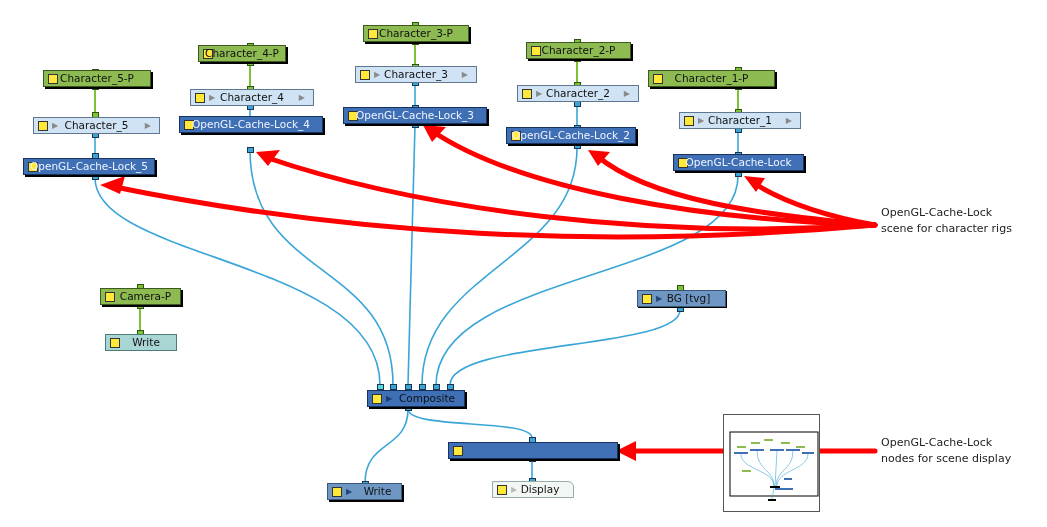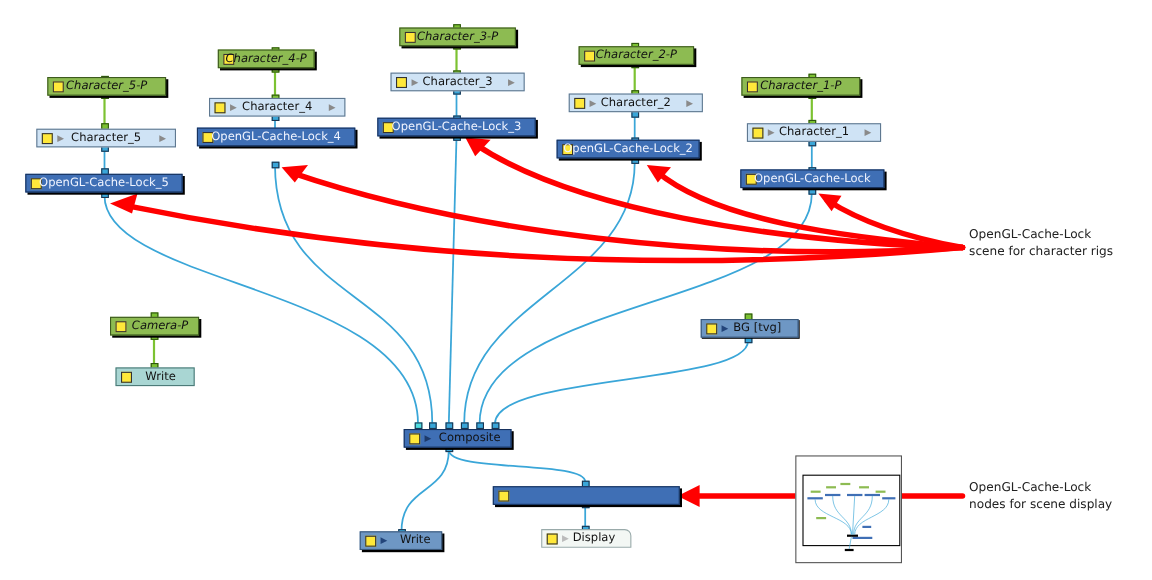--- a/index.html
+++ b/index.html
@@ -8,21 +8,21 @@
   #wires { position:absolute; left:0; top:0; width:1047px; height:527px; }
   .node { position:absolute; height:17px; box-sizing:border-box;
           border:1px solid #4a4a4a; box-shadow:2px 2px 0 #000;
           font-size:10.5px; line-height:15px; color:#111; white-space:nowrap; }
   .node .sq { position:absolute; left:4px; top:3px; width:8px; height:8px;
               background:#ffe83a; border:1px solid #333; }
   .node .lbl { position:absolute; left:0; right:0; top:0; text-align:center; }
   .node .tri { position:absolute; top:0; font-size:8px; color:#8a8a8a; }
   .node .tri.l { left:18px; }
   .node .tri.r { right:8px; }
-  .node.peg { background:#8dbb52; border-color:#3d5a1e;font-style:italic; }
+  .node.peg { background:#8dbb52; border-color:#3d5a1e; }
   .node.grp { background:#cfe3f5; border-color:#5f7890; box-shadow:none; }
   .node.gl  { background:#3f6fb5; border-color:#17325e; }
   .node.gl .lbl { color:#f0f4ff; }
   .node.cam { background:#a9d6d3; border-color:#4d7b78; box-shadow:none; }
   .node.bg  { background:#6e97c4; border-color:#3a587a; box-shadow:1px 1px 0 #000; }
   .node.bg .tri { color:#23457a; }
   .node.comp{ background:#3f6fb5; border-color:#17325e; }
   .node.comp .tri { color:#1d3a6a; }
   .node.write { background:#6e97c4; border-color:#3a587a; }
   .node.write .tri { color:#23457a; }
@@ -149,21 +149,21 @@
 <div class="node peg" style="left:43px;top:70px;width:108px">
   <span class="sq"></span>
   <span class="lbl">Character_5-P</span>
 </div>
 <div class="node grp" style="left:33px;top:117px;width:127px">
   <span class="sq"></span>
   <span class="tri l">▶</span>
   <span class="lbl">Character_5</span>
   <span class="tri r">▶</span>
 </div>
-<div class="node gl" style="left:23px;top:158px;width:143px">
+<div class="node gl" style="left:23px;top:158px;width:132px">
   <span class="sq"></span>
   <span class="lbl">OpenGL-Cache-Lock_5</span>
 </div>
 
 <div class="node peg" style="left:198px;top:45px;width:88px">
   <span class="sq"></span>
   <span class="lbl">Character_4-P</span>
 </div>
 <div class="node grp" style="left:190px;top:89px;width:124px">
   <span class="sq"></span>
@@ -199,21 +199,21 @@
   <span class="sq"></span>
   <span class="tri l">▶</span>
   <span class="lbl">Character_2</span>
   <span class="tri r">▶</span>
 </div>
 <div class="node gl" style="left:506px;top:127px;width:130px">
   <span class="sq"></span>
   <span class="lbl">OpenGL-Cache-Lock_2</span>
 </div>
 
-<div class="node peg" style="left:674px;top:70px;width:108px">
+<div class="node peg" style="left:648px;top:70px;width:127px">
   <span class="sq"></span>
   <span class="lbl">Character_1-P</span>
 </div>
 <div class="node grp" style="left:679px;top:112px;width:122px">
   <span class="sq"></span>
   <span class="tri l">▶</span>
   <span class="lbl">Character_1</span>
   <span class="tri r">▶</span>
 </div>
 <div class="node gl" style="left:673px;top:154px;width:131px">

